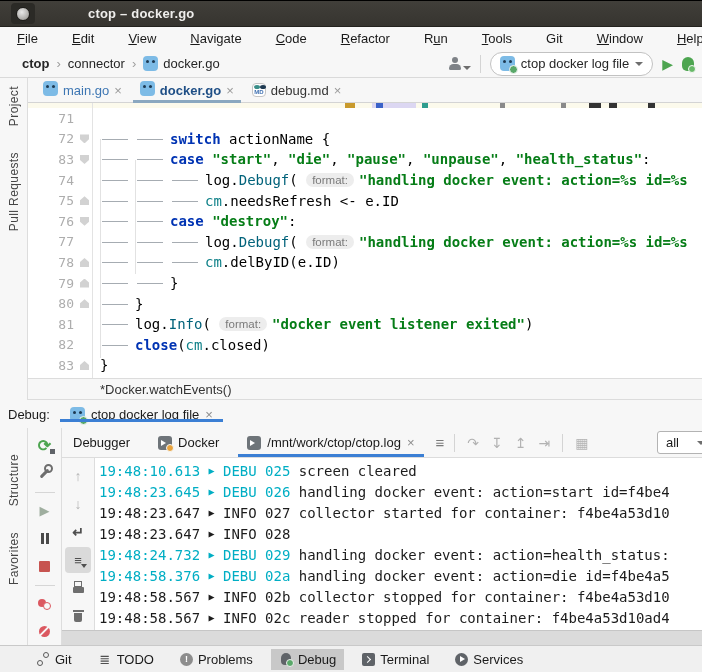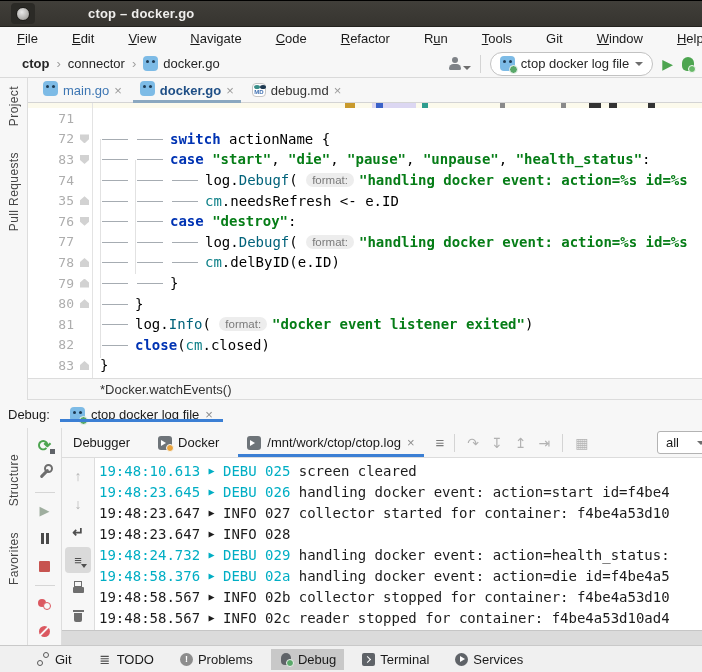--- a/index.html
+++ b/index.html
@@ -309,21 +309,21 @@
         <span class="lnum">74</span>
         <span class="fold"></span>
         <span class="tabs">
             <span class="tabd"></span>
             <span class="tabd"></span>
             <span class="tabd"></span>
           </span>
         <span class="segs"><span class="seg pl">log.</span><span class="seg fn">Debugf</span><span class="seg pl">( </span><span class="seg hint">format:</span><span class="seg str">"handling docker event: action=%s id=%s</span></span>
       </div>
         <div class="cl">
-        <span class="lnum">35</span>
+        <span class="lnum">75</span>
         <span class="fold fu"></span>
         <span class="tabs">
             <span class="tabd"></span>
             <span class="tabd"></span>
             <span class="tabd"></span>
           </span>
         <span class="segs"><span class="seg rcv">cm</span><span class="seg pl">.needsRefresh &lt;- e.ID</span></span>
       </div>
         <div class="cl">
         <span class="lnum">76</span>

